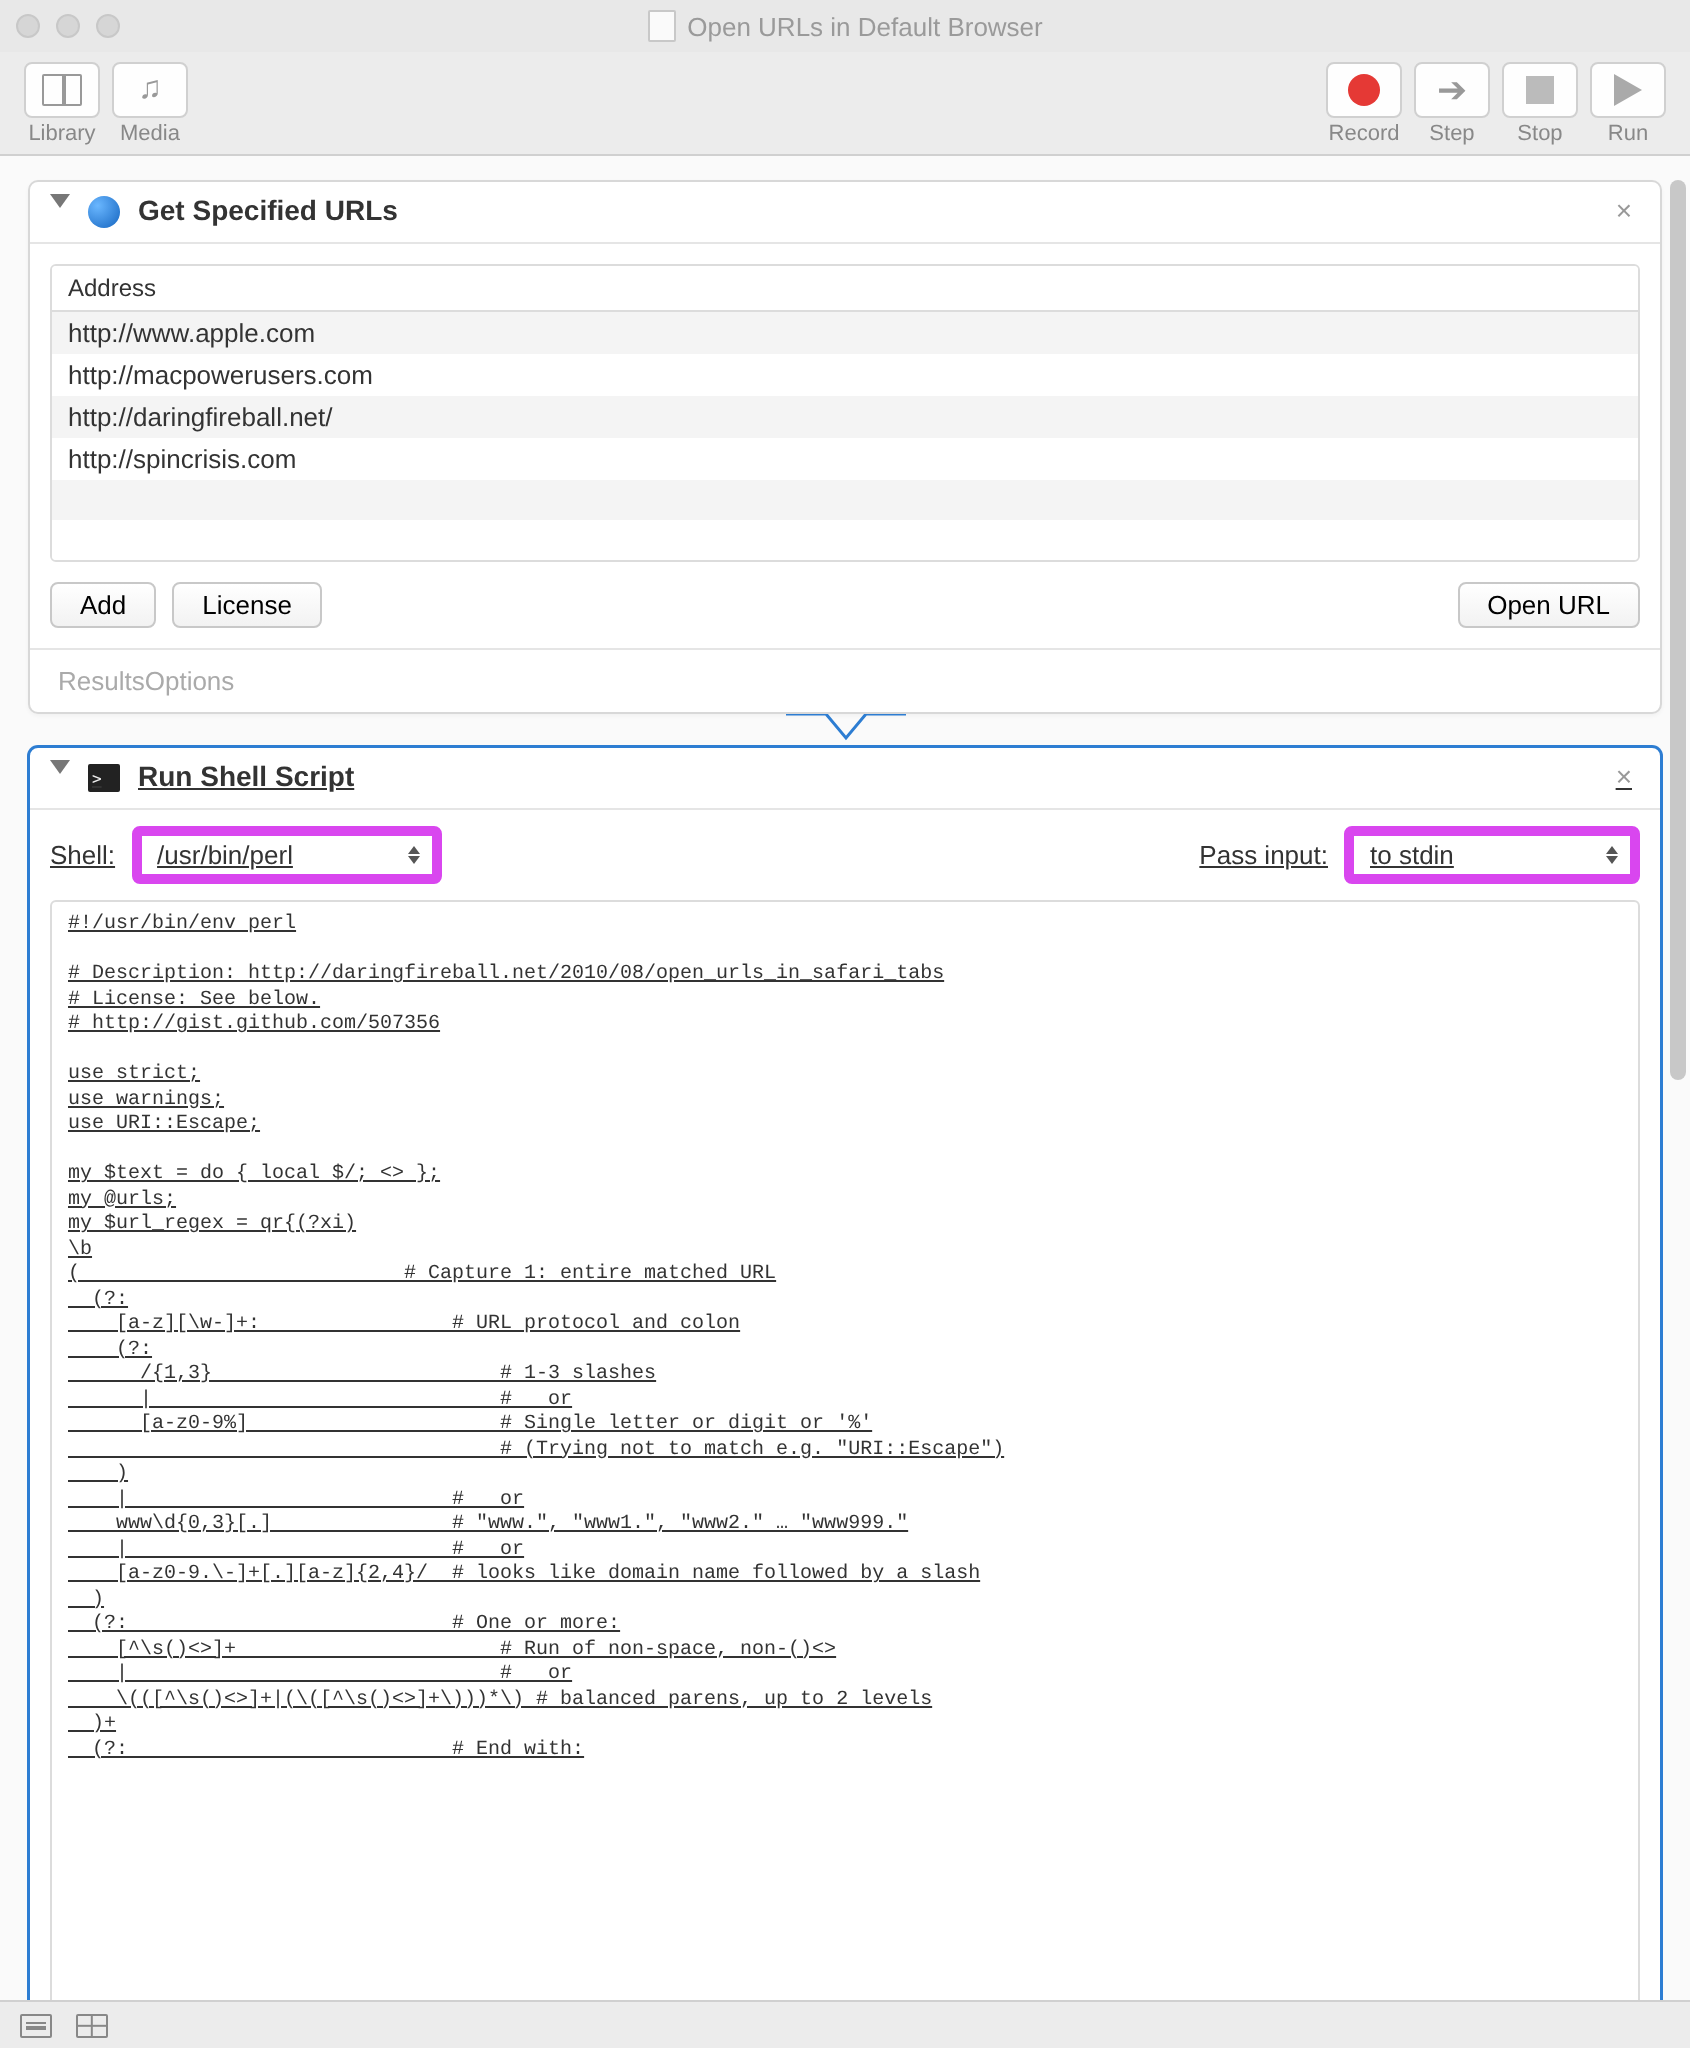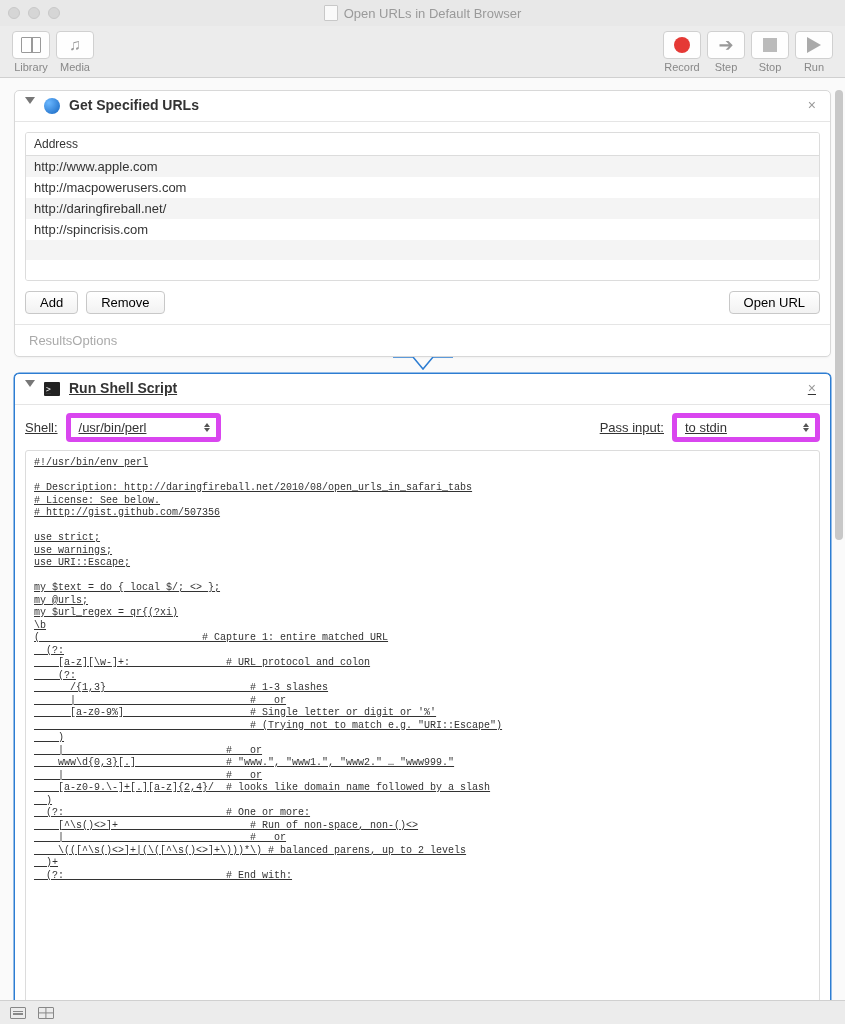--- a/index.html
+++ b/index.html
@@ -328,21 +328,21 @@
           <div class="url-header">Address</div>
           <div class="url-row">http://www.apple.com</div>
           <div class="url-row">http://macpowerusers.com</div>
           <div class="url-row">http://daringfireball.net/</div>
           <div class="url-row">http://spincrisis.com</div>
           <div class="url-row empty"></div>
           <div class="url-row empty"></div>
         </div>
         <div class="btn-row">
           <button class="mac-btn">Add</button>
-          <button class="mac-btn">Remove</button>
+          <button class="mac-btn">License</button>
           <div style="flex:1"></div>
           <button class="mac-btn">Open URL</button>
         </div>
       </div>
       <div class="action-footer">
         <span>Results</span>
         <span>Options</span>
       </div>
     </div>
 

